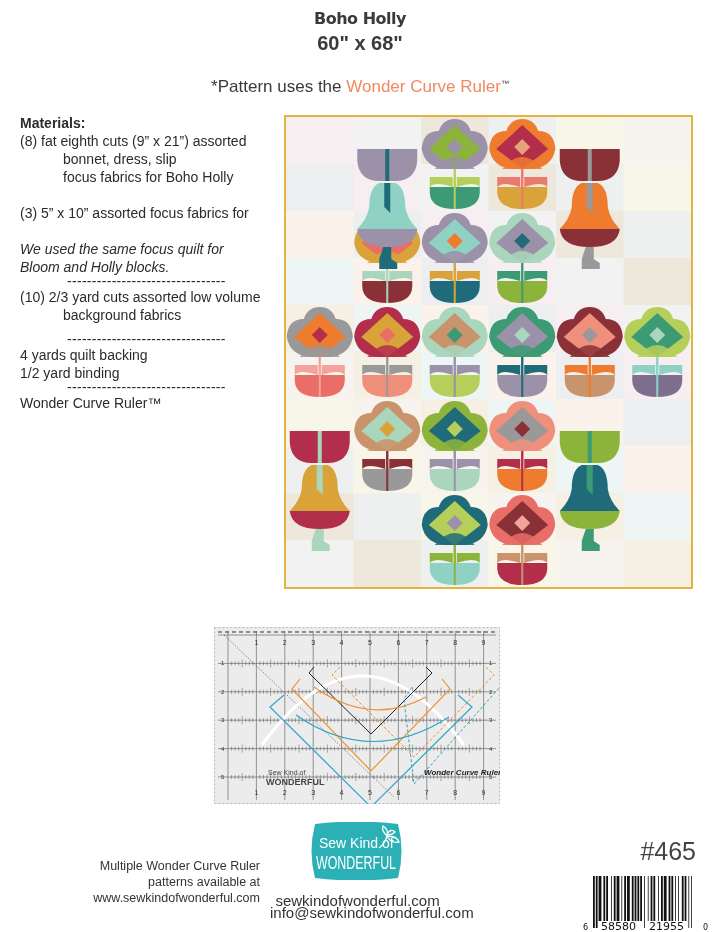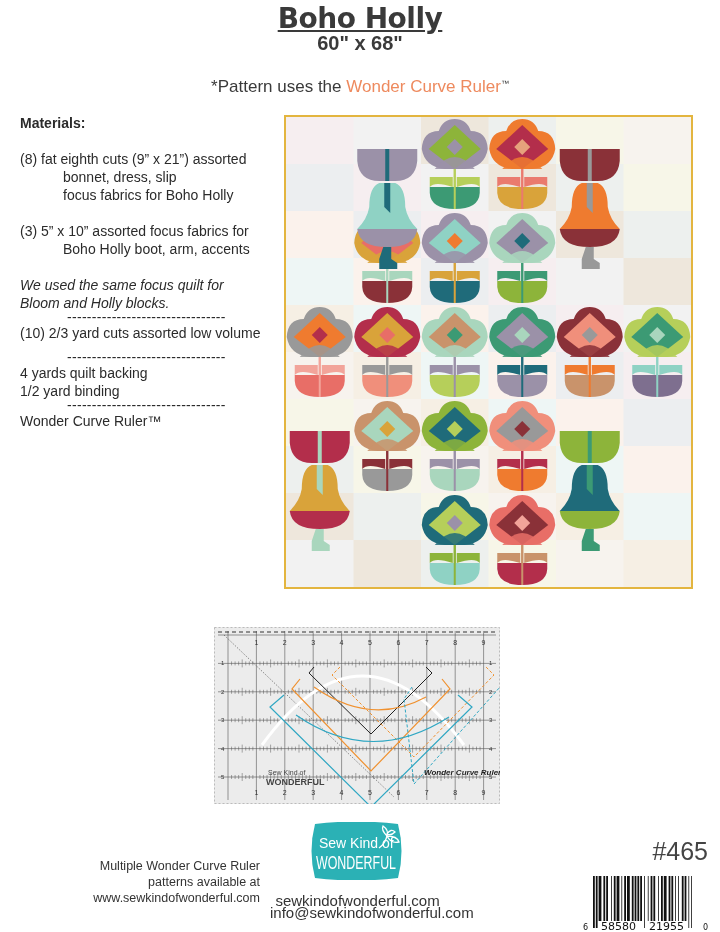--- a/index.html
+++ b/index.html
@@ -1,63 +1,63 @@
 <!DOCTYPE html>
 <html><head>
 <meta charset="utf-8">
 <style>
   html, body { margin: 0; padding: 0; background: #ffffff; }
   body { width: 720px; height: 932px; position: relative; overflow: hidden; font-family: "Liberation Sans", sans-serif; color: #333; }
   .abs { position: absolute; }
-  .title { left: 0; width: 720px; top: 8px; text-align: center; font-family: "DejaVu Sans", sans-serif; font-weight: bold; font-size: 28px; color: #3a3a3a; letter-spacing: -0.5px; line-height: 22px; text-decoration: underline; }
+  .title { left: 0; width: 720px; top: 8px; text-align: center; font-family: "DejaVu Sans", sans-serif; font-weight: bold; font-size: 16px; color: #3a3a3a; letter-spacing: -0.5px; line-height: 22px; }
   .size { left: 0; width: 720px; top: 32px; text-align: center; font-family: "Liberation Sans", sans-serif; font-weight: bold; font-size: 20px; color: #3a3a3a; line-height: 22px; }
   .uses { left: 0; width: 720px; top: 74px; text-align: center; font-size: 17px; color: #3a3a3a; line-height: 20px; }
   .uses .accent { color: #ee8a5e; }
   .uses sup { font-size: 8px; vertical-align: 6px; }
   .materials { left: 20px; top: 114px; width: 262px; font-size: 14px; line-height: 18px; color: #2b2b2b; }
-  .materials .head { font-weight: bold; margin-bottom: 18px; }
+  .materials .head { font-weight: bold; }
   .materials .item { margin-bottom: 18px; }
   .materials .indent { padding-left: 43px; }
   .materials .italic { font-style: italic; }
   .materials .sep { padding-left: 47px; letter-spacing: 0.3px; line-height: 10px; height: 12px; margin: 0; overflow: hidden; }
   .materials .tight { margin-bottom: 10px; }
   .quilt { left: 284px; top: 115px; width: 409px; height: 474px; box-sizing: border-box; border: 2px solid #e3b53f; background: #f8f5ee; }
   .quilt svg { display: block; }
   .ruler { left: 214px; top: 627px; width: 286px; height: 177px; }
   .footer-left { left: 20px; width: 240px; top: 858px; text-align: right; font-size: 12.5px; line-height: 16px; color: #333; }
   .logo { left: 307px; top: 822px; width: 99px; height: 58px; }
   .contact { left: 270px; width: 175px; top: 895px; text-align: center; font-size: 15px; line-height: 12px; color: #333; }
-  .pattern-num { left: 600px; width: 120px; top: 838px; text-align: right; font-size: 25px; color: #444; line-height: 26px; padding-right: 12px; box-sizing: border-box; }
+  .pattern-num { left: 600px; width: 120px; top: 838px; text-align: right; font-size: 25px; color: #444; line-height: 26px; padding-right: 24px; box-sizing: border-box; }
   .barcode { left: 583px; top: 874px; width: 130px; height: 58px; }
 </style>
 </head>
 <body>
 
 <div class="abs title">Boho Holly</div>
 <div class="abs size">60" x 68"</div>
 <div class="abs uses"><span>*Pattern uses the </span><span class="accent">Wonder Curve Ruler</span><sup>™</sup></div>
 
 <div class="abs materials">
   <div class="head">Materials:</div>
   <div class="item">
     <div>(8) fat eighth cuts (9” x 21”) assorted</div>
     <div class="indent">bonnet, dress, slip</div>
     <div class="indent">focus fabrics for Boho Holly</div>
   </div>
   <div class="item">
     <div>(3) 5” x 10” assorted focus fabrics for</div>
-    <div class="indent">Boho Holly boot, arm, accents</div>
   </div>
   <div class="italic">
     <div>We used the same focus quilt for</div>
     <div>Bloom and Holly blocks.</div>
   </div>
   <div class="sep">--------------------------------</div>
   <div class="item tight">
     <div>(10) 2/3 yard cuts assorted low volume</div>
+    <div class="indent">background fabrics</div>
   </div>
   <div class="sep">--------------------------------</div>
   <div>4 yards quilt backing</div>
   <div>1/2 yard binding</div>
   <div class="sep">--------------------------------</div>
   <div>Wonder Curve Ruler™</div>
 </div>
 
 <div class="abs quilt">
   <svg id="quilt-svg" width="405" height="470" viewBox="0 0 405 470">

